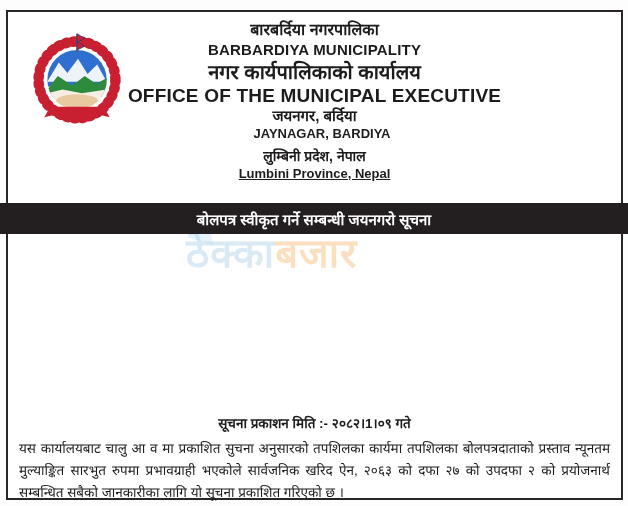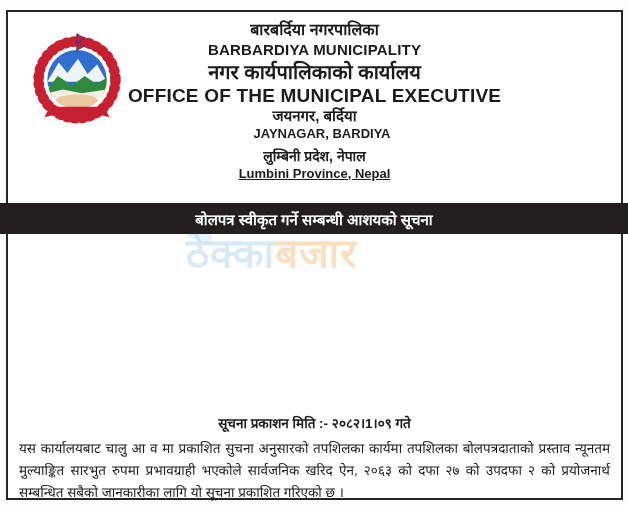--- a/index.html
+++ b/index.html
@@ -85,21 +85,21 @@
       <div class="h-en1">BARBARDIYA MUNICIPALITY</div>
       <div class="h-np2">नगर कार्यपालिकाको कार्यालय</div>
       <div class="h-en2">OFFICE OF THE MUNICIPAL EXECUTIVE</div>
       <div class="h-np3">जयनगर, बर्दिया</div>
       <div class="h-en3">JAYNAGAR, BARDIYA</div>
       <div class="h-np4">लुम्बिनी प्रदेश, नेपाल</div>
       <div class="h-en4">Lumbini Province, Nepal</div>
     </div>
 
     <div class="title-bar">
-      <span>बोलपत्र स्वीकृत गर्ने सम्बन्धी आशयको सूचना</span>
+      <span>बोलपत्र स्वीकृत गर्ने सम्बन्धी जयनगरो सूचना</span>
     </div>
 
     <div class="content">
       <div class="date-line">सूचना प्रकाशन मिति :- २०८२।1।०९ गते</div>
       <div class="body-par">यस कार्यालयबाट चालु आ व मा प्रकाशित सुचना अनुसारको तपशिलका कार्यमा तपशिलका बोलपत्रदाताको प्रस्ताव न्यूनतम मुल्याङ्कित सारभुत रुपमा प्रभावग्राही भएकोले सार्वजनिक खरिद ऐन, २०६३ को दफा २७ को उपदफा २ को प्रयोजनार्थ सम्बन्धित सबैको जानकारीका लागि यो सूचना प्रकाशित गरिएको छ ।</div>
 
     </div>
 
   </div>
 </div>

